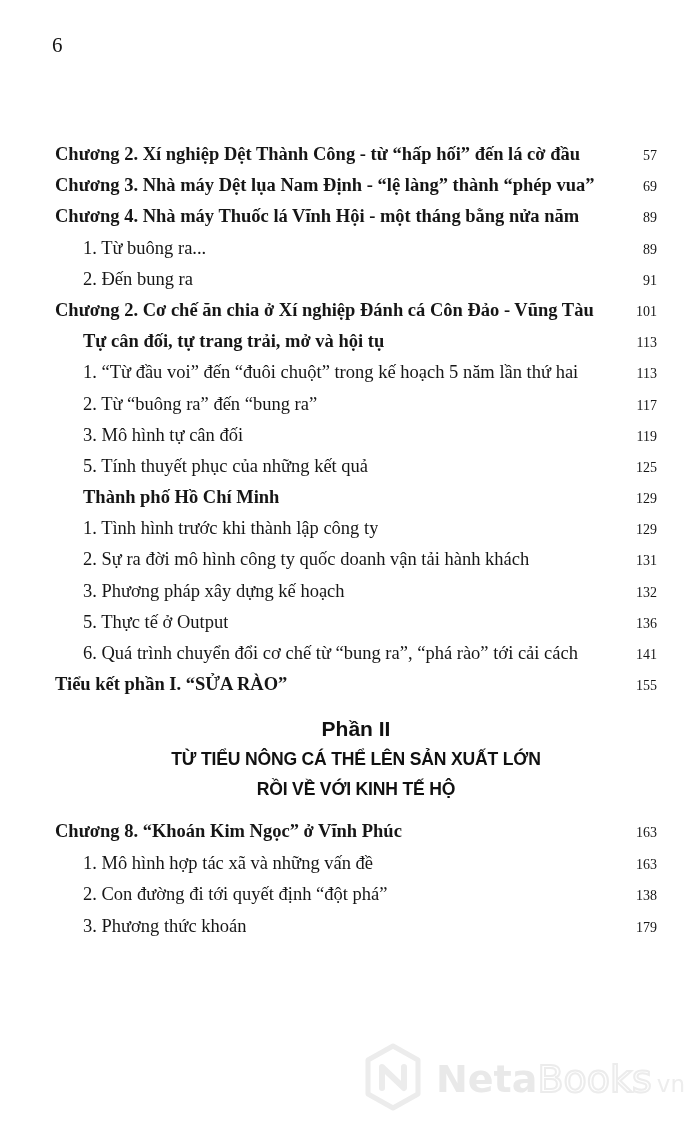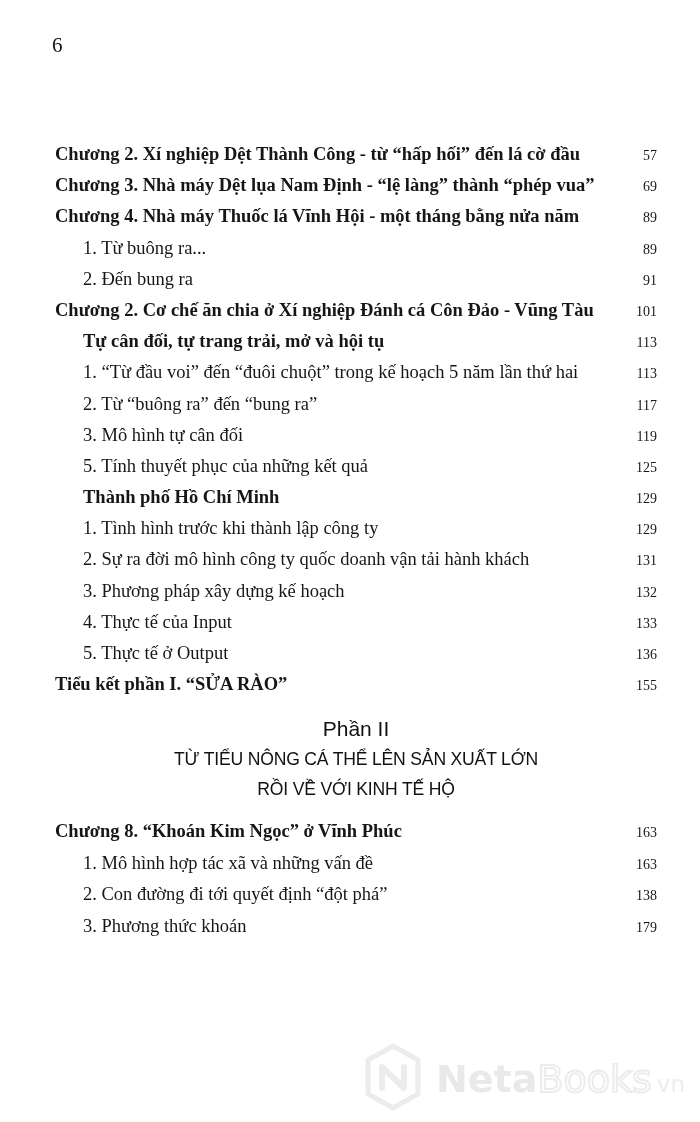--- a/index.html
+++ b/index.html
@@ -38,21 +38,21 @@
   .toc-page {
     font-size:14px;
     font-weight:normal;
     padding-left:12px;
   }
   .part2-rows .toc-row { height:31.5px; line-height:31.5px; }
   .part-heading {
     margin:14px 0 12px 0;
     text-align:center;
     font-family:"Liberation Sans", sans-serif;
-    font-weight:normal;
+    font-weight:bold;
     color:#111111;
   }
   .part-label {
     font-size:21px;
     line-height:30px;
   }
   .part-title {
     font-size:18.5px;
     line-height:30px;
     letter-spacing:-0.2px;
@@ -150,26 +150,26 @@
       </div>
       <div class="toc-row sub">
         <span class="toc-text">2. Sự ra đời mô hình công ty quốc doanh vận tải hành khách</span>
         <span class="toc-page">131</span>
       </div>
       <div class="toc-row sub">
         <span class="toc-text">3. Phương pháp xây dựng kế hoạch</span>
         <span class="toc-page">132</span>
       </div>
       <div class="toc-row sub">
-        <span class="toc-text">4. Thực tế của Input</span>
-        <span class="toc-page">133</span>
-      </div>
-      <div class="toc-row sub">
         <span class="toc-text">5. Thực tế ở Output</span>
         <span class="toc-page">136</span>
+      </div>
+      <div class="toc-row sub">
+        <span class="toc-text">6. Quá trình chuyển đổi cơ chế từ “bung ra”, “phá rào” tới cải cách</span>
+        <span class="toc-page">141</span>
       </div>
       <div class="toc-row chapter">
         <span class="toc-text">Tiểu kết phần I. “SỬA RÀO”</span>
         <span class="toc-page">155</span>
       </div>
     </div>
 
   <div class="part-heading">
     <div class="part-label">Phần II</div>
     <div class="part-title">TỪ TIỂU NÔNG CÁ THỂ LÊN SẢN XUẤT LỚN</div>

